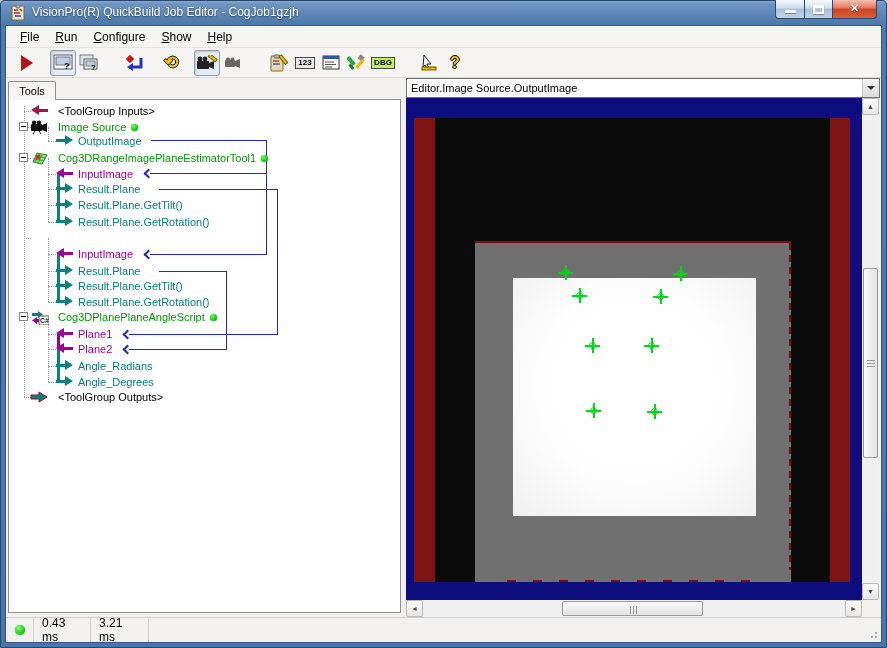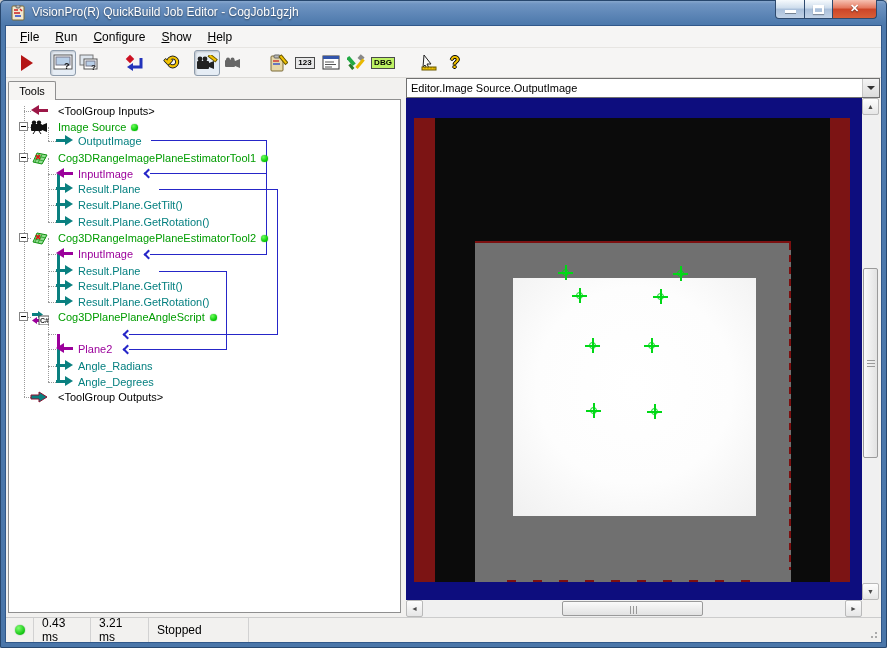--- a/index.html
+++ b/index.html
@@ -419,32 +419,20 @@
             </span>
         </div>
         <div class="trow lvl1" style="top:114px;">
           <span class="arr arr-r teal">
               <span class="stem"></span>
             </span>
           <span class="tlabel c-teal">
               <span>Result.Plane.GetRotation()</span>
             </span>
         </div>
-        <div class="trow lvl0" style="top:130px;">
-          <span class="expander"></span>
-          <svg class="tool-ico" width="19" height="14" viewBox="0 0 19 14">
-            <polygon points="3,11 7,2 17,4 12,13" fill="#90dc90" stroke="#129012"></polygon>
-            <path d="M5 8 L14 10 M6 5 L16 7 M9 3 L5 11 M12 3.5 L8 12" stroke="#129012" stroke-width="0.7"></path>
-            <path d="M6 4 L10 8 M10 4 L6 8" stroke="#dd1111" stroke-width="1.6"></path>
-          </svg>
-          <span class="tlabel c-green">
-              <span>Cog3DRangeImagePlaneEstimatorTool2</span>
-              <i class="dot"></i>
-            </span>
-        </div>
         <div class="trow lvl1" style="top:146px;">
           <span class="arr arr-l magenta">
               <span class="stem"></span>
             </span>
           <span class="tlabel c-magenta">
               <span>InputImage</span>
             </span>
         </div>
         <div class="trow lvl1" style="top:163px;">
           <span class="arr arr-r teal">
@@ -476,20 +464,28 @@
             <polygon points="2,3 8,3 8,1 13,4.5 8,8 8,6 2,6" fill="#0a8080"></polygon>
             <polygon points="13,9 7,9 7,7 2,10.5 7,14 7,12 13,12" fill="#9b009b"></polygon>
             <rect x="9" y="6" width="10" height="9" fill="#fff" stroke="#555"></rect>
             <text x="10" y="13" font-size="7" font-weight="bold" fill="#222">C#</text>
           </svg>
           <span class="tlabel c-green">
               <span>Cog3DPlanePlaneAngleScript</span>
               <i class="dot"></i>
             </span>
         </div>
+        <div class="trow lvl1" style="top:226px;">
+          <span class="arr arr-l magenta">
+              <span class="stem"></span>
+            </span>
+          <span class="tlabel c-magenta">
+              <span>Plane1</span>
+            </span>
+        </div>
         <div class="trow lvl1" style="top:241px;">
           <span class="arr arr-l magenta">
               <span class="stem"></span>
             </span>
           <span class="tlabel c-magenta">
               <span>Plane2</span>
             </span>
         </div>
         <div class="trow lvl1" style="top:258px;">
           <span class="arr arr-r teal">
@@ -588,23 +584,20 @@
     <div class="statusbar">
       <div class="scell dotcell">
         <span class="status-dot"></span>
       </div>
       <div class="scell t1">
           <span>0.43 ms</span>
         </div>
       <div class="scell t2">
           <span>3.21 ms</span>
         </div>
-      <div class="scell t3">
-          <span>Stopped</span>
-        </div>
       <div class="sfill"></div>
       <div class="resize-grip">
           <i></i>
           <i></i>
           <i></i>
         </div>
     </div>
 
   </div>
 </div>

